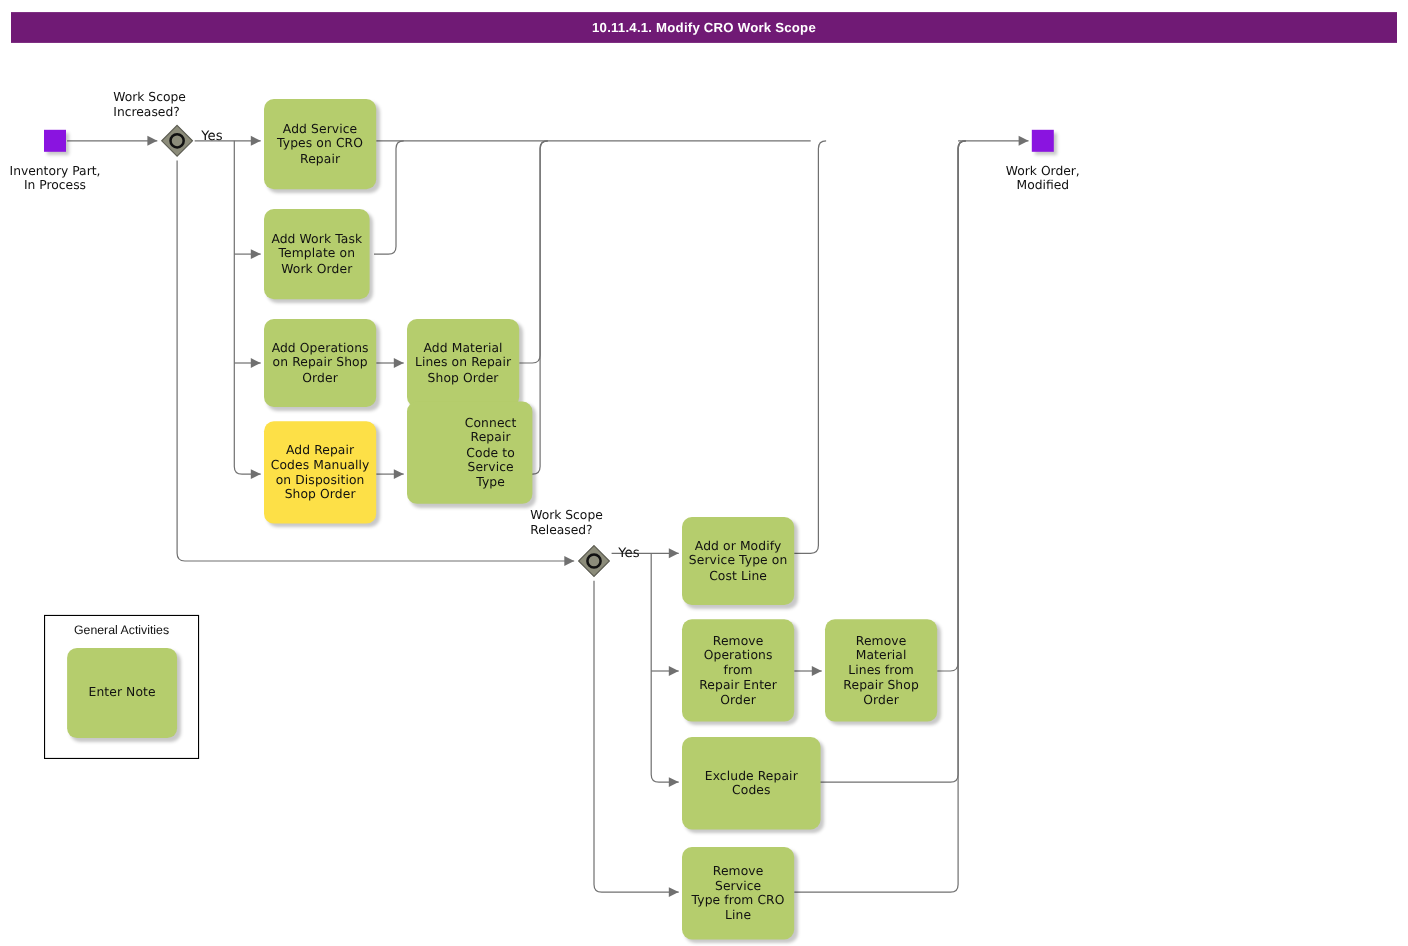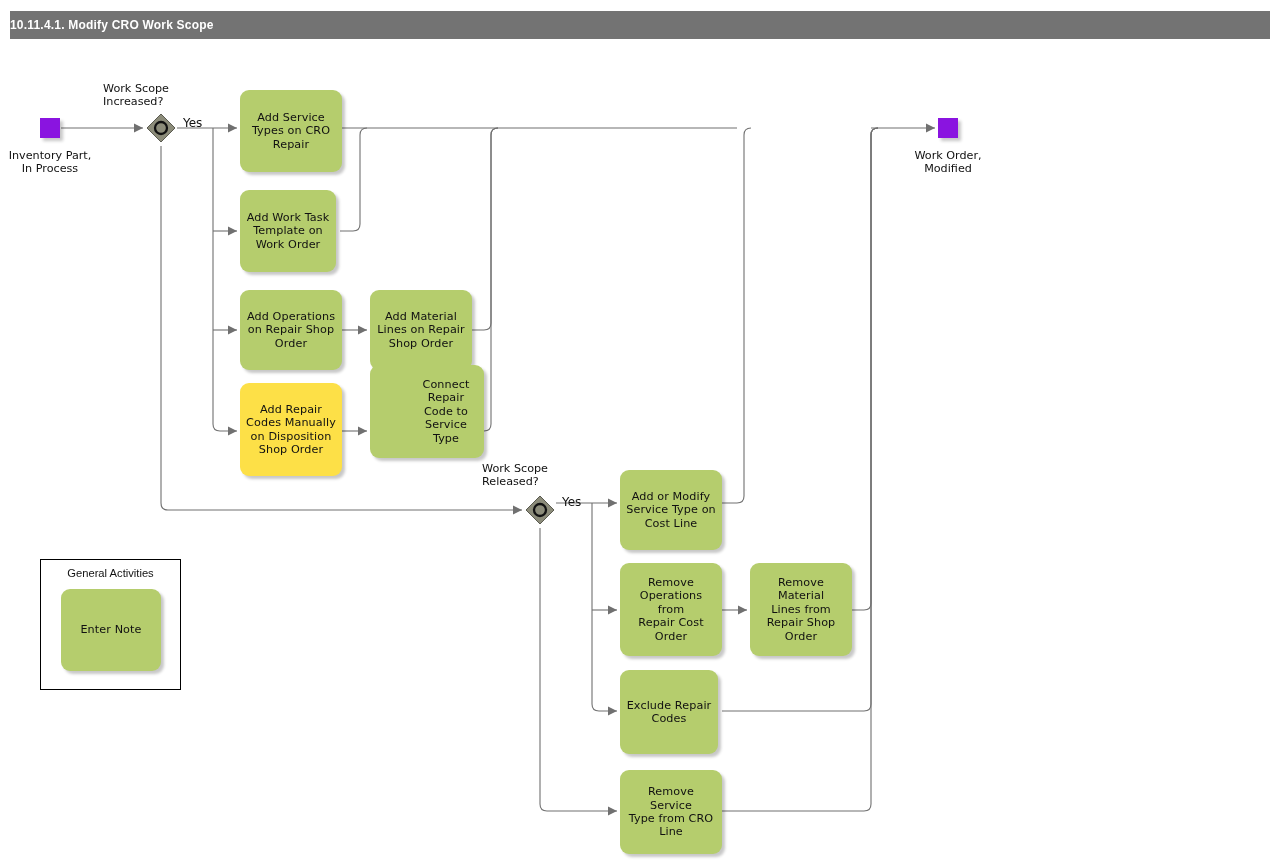--- a/index.html
+++ b/index.html
@@ -21,25 +21,25 @@
     height: 860px;
     background: #ffffff;
   }
   
   .title-bar {
     position: absolute;
     left: 10px;
     top: 11px;
     width: 1260px;
     height: 28px;
-    background: #737373;
+    background: #701a75;
     box-sizing: border-box;
     display: flex;
     align-items: center;
-    justify-content: flex-start;
+    justify-content: center;
   }
   .title-bar .title-text {
     color: #ffffff;
     font-family: "Liberation Sans", sans-serif;
     font-size: 12px;
     font-weight: bold;
     letter-spacing: 0.2px;
     white-space: nowrap;
   }
   
@@ -211,30 +211,30 @@
 Type</span>
       </div>
       <div class="task" style="left: 620px; top: 470px; width: 102px; height: 80px; background: rgb(181, 205, 109);">
         <span class="task-label">Add or Modify
 Service Type on
 Cost Line</span>
       </div>
       <div class="task" style="left: 620px; top: 563px; width: 102px; height: 93px; background: rgb(181, 205, 109);">
         <span class="task-label">Remove
 Operations from
-Repair Cost
+Repair Enter
 Order</span>
       </div>
       <div class="task" style="left: 750px; top: 563px; width: 102px; height: 93px; background: rgb(181, 205, 109);">
         <span class="task-label">Remove Material
 Lines from
 Repair Shop
 Order</span>
       </div>
-      <div class="task" style="left: 620px; top: 670px; width: 98px; height: 84px; background: rgb(181, 205, 109);">
+      <div class="task" style="left: 620px; top: 670px; width: 126px; height: 84px; background: rgb(181, 205, 109);">
         <span class="task-label">Exclude Repair
 Codes</span>
       </div>
       <div class="task" style="left: 620px; top: 770px; width: 102px; height: 84px; background: rgb(181, 205, 109);">
         <span class="task-label">Remove Service
 Type from CRO
 Line</span>
       </div>
       <div class="event" style="left: 40px; top: 118px; background: rgb(138, 20, 224);"></div>
       <div class="event-label" style="left: -25px; top: 149px; width: 150px;">Inventory Part,

